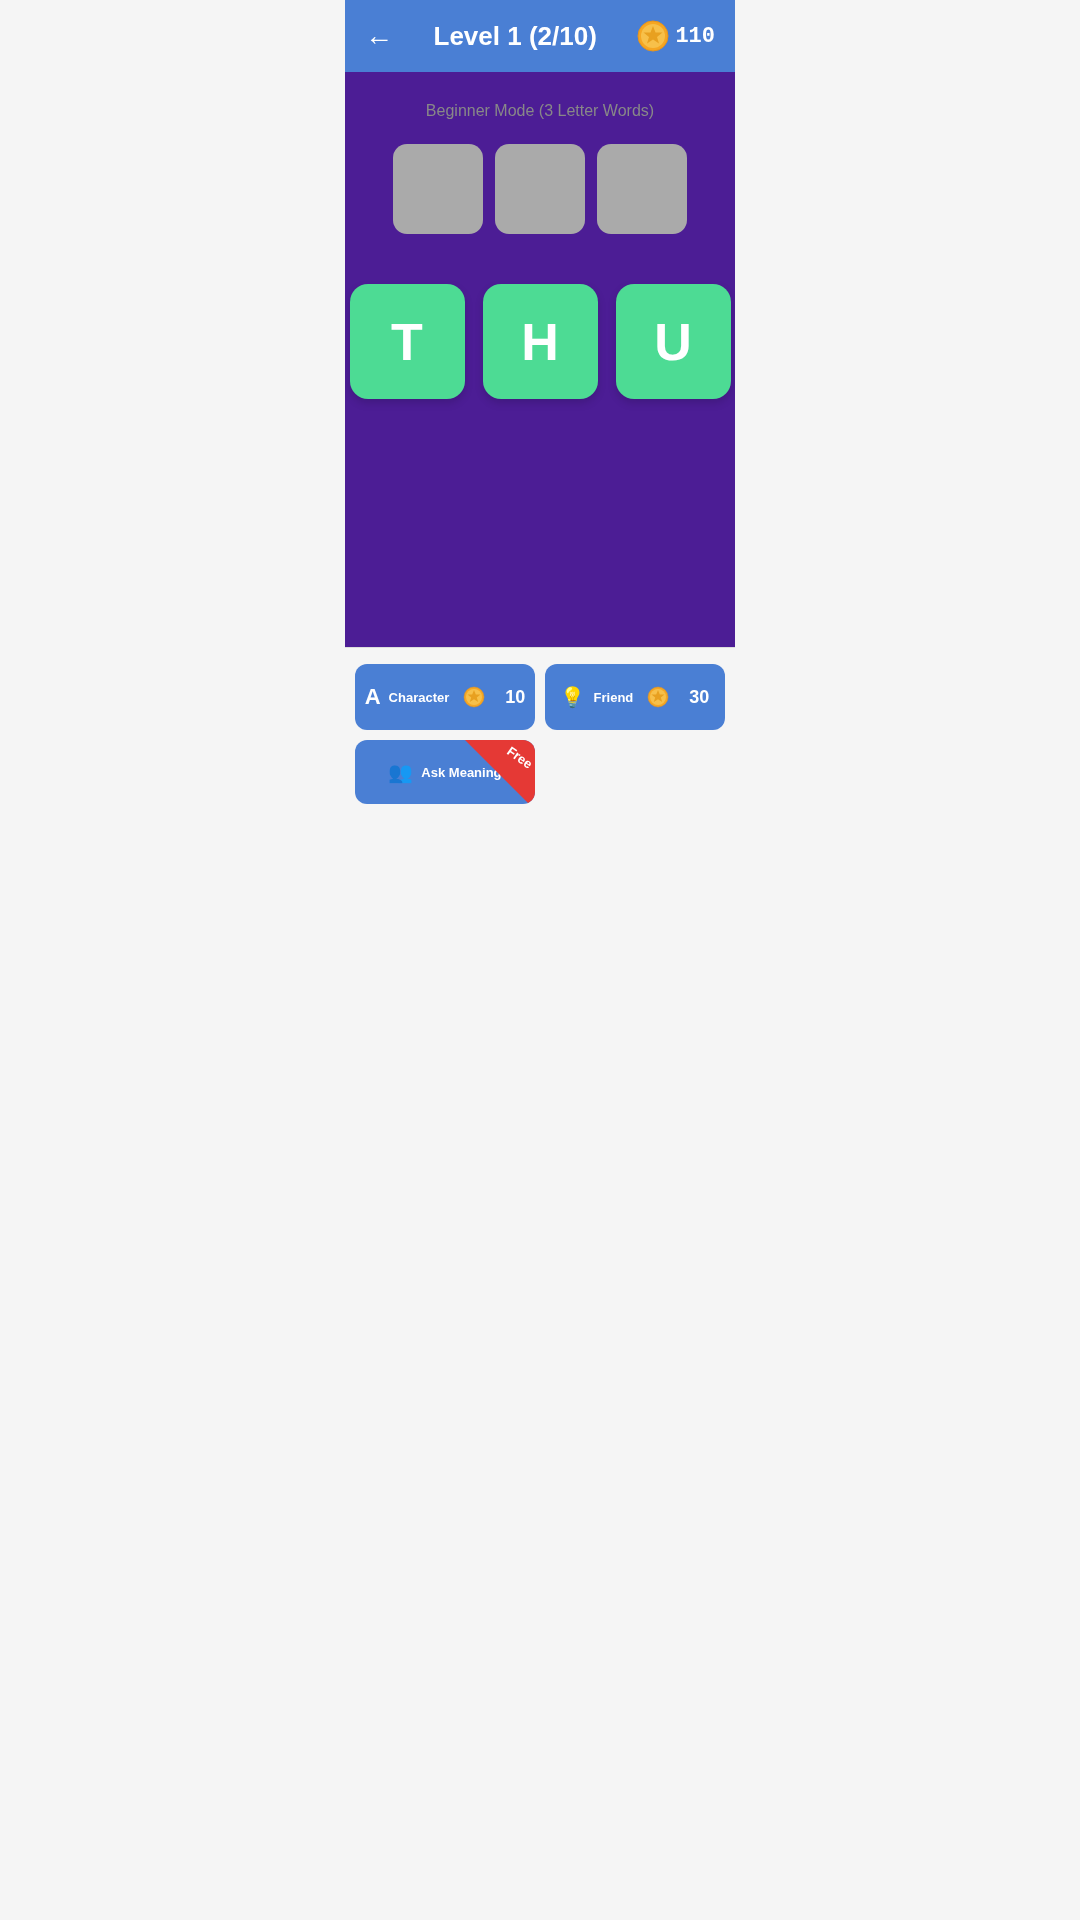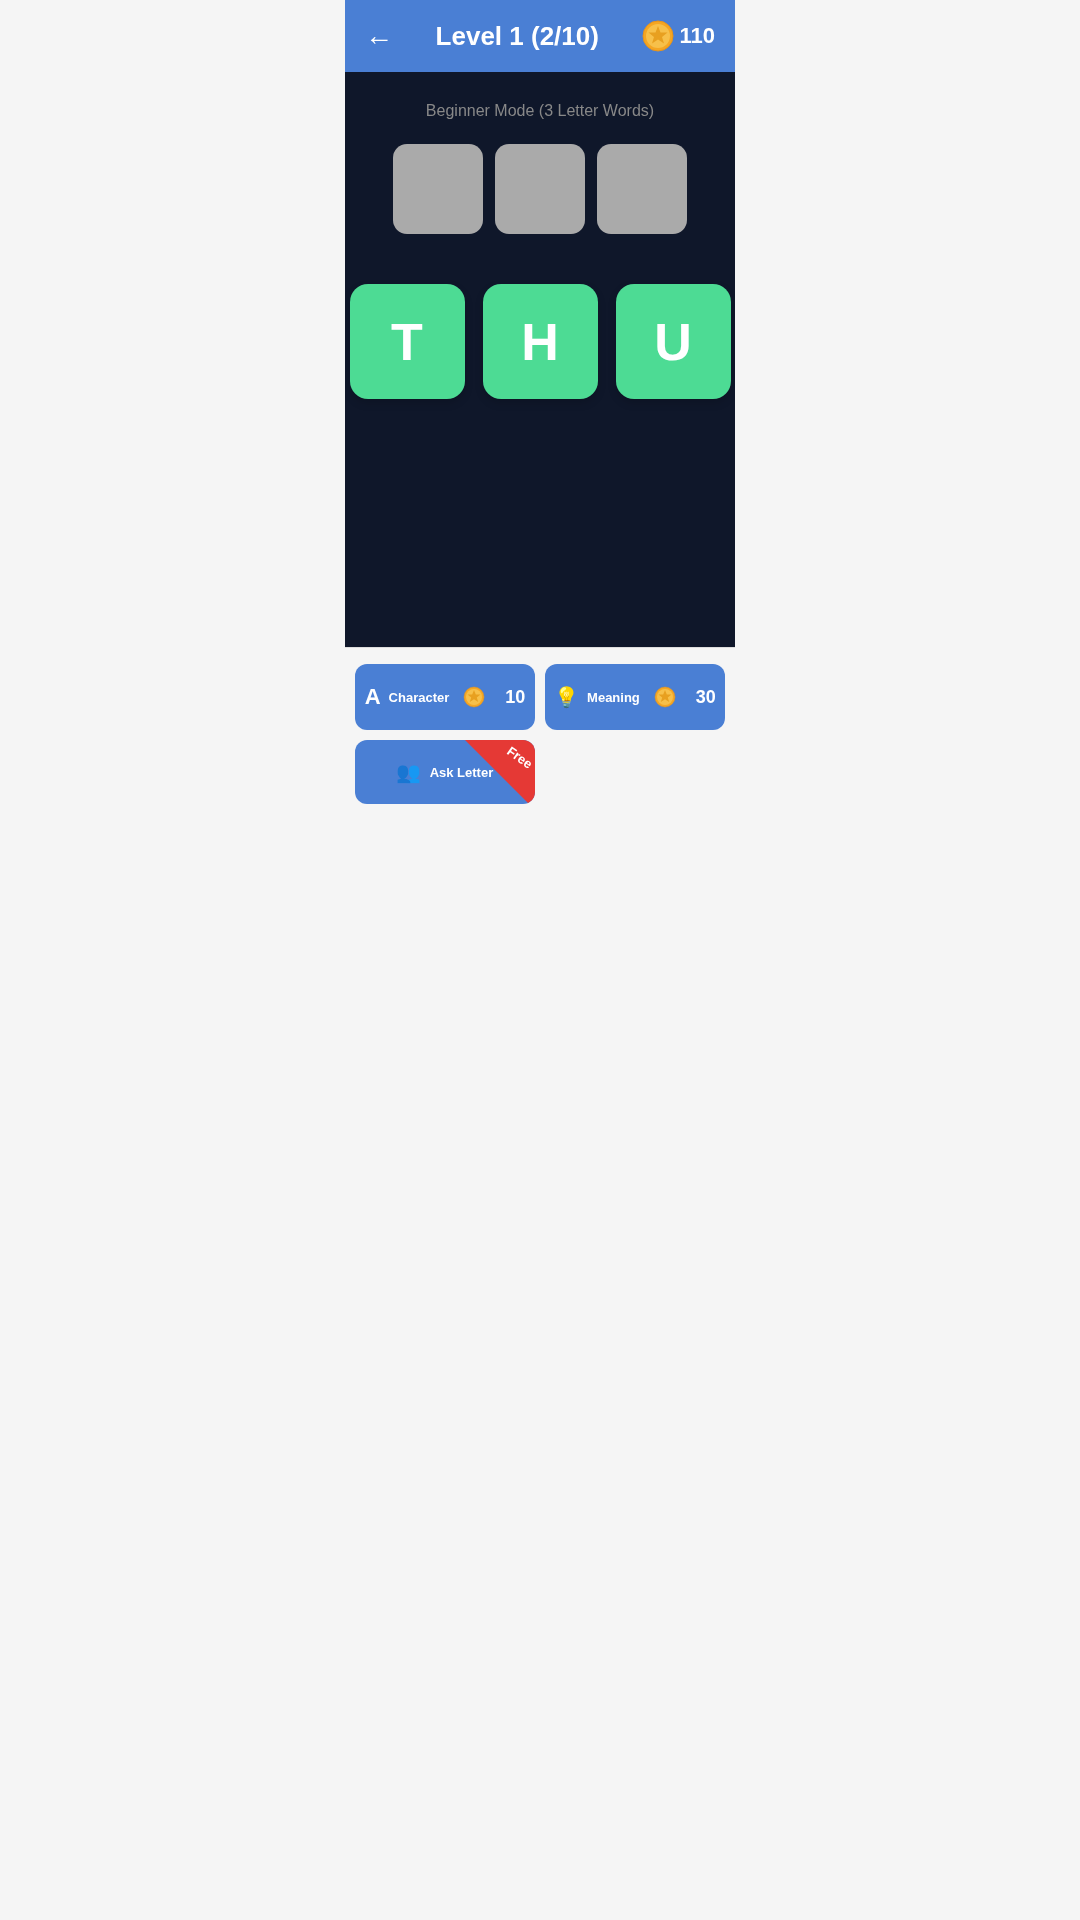--- a/index.html
+++ b/index.html
@@ -39,40 +39,41 @@
     .header-title {
       color: white;
       font-size: 26px;
       font-weight: bold;
     }
 
     .header-coins {
       display: flex;
       align-items: center;
       gap: 6px;
+      font-family: Liberation Mono, monospace;
     }
 
     .coin-icon {
       width: 32px;
       height: 32px;
     }
 
     .coin-count {
       color: white;
       font-size: 22px;
       font-weight: bold;
     }
 
     
     .main-content {
       flex: 1;
       display: flex;
       flex-direction: column;
       align-items: center;
-      background: #0f172a;
+      background: #4c1d95;
       padding: 30px 20px 20px;
     }
 
     .mode-label {
       color: #888;
       font-size: 16px;
       margin-bottom: 24px;
     }
 
     
@@ -220,35 +221,35 @@
           <circle cx="11" cy="11" r="10" fill="#f5a623" stroke="#e8941a" stroke-width="0.5"></circle>
           <circle cx="11" cy="11" r="8" fill="#f7c04a"></circle>
           <polygon points="11,4 12.8,8.5 17.5,8.5 13.8,11.5 15.2,16 11,13.2 6.8,16 8.2,11.5 4.5,8.5 9.2,8.5" fill="#e8a020"></polygon>
         </svg>
         <span class="hint-cost-num">10</span>
       </div>
     </button>
 
     <button class="hint-button">
       <span class="hint-icon">💡</span>
-      <span class="hint-label">Meaning</span>
+      <span class="hint-label">Friend</span>
       <div class="hint-cost">
         <svg class="hint-cost-coin" viewBox="0 0 22 22">
           <circle cx="11" cy="11" r="10" fill="#f5a623" stroke="#e8941a" stroke-width="0.5"></circle>
           <circle cx="11" cy="11" r="8" fill="#f7c04a"></circle>
           <polygon points="11,4 12.8,8.5 17.5,8.5 13.8,11.5 15.2,16 11,13.2 6.8,16 8.2,11.5 4.5,8.5 9.2,8.5" fill="#e8a020"></polygon>
         </svg>
         <span class="hint-cost-num">30</span>
       </div>
     </button>
 
 
     <button class="hint-button" style="overflow:hidden;">
       <span class="hint-icon">👥</span>
-      <span class="hint-label">Ask Letter</span>
+      <span class="hint-label">Ask Meaning</span>
 
       <div style="
         position: absolute;
         top: 0;
         right: 0;
         width: 0;
         height: 0;
         border-style: solid;
         border-width: 0 70px 70px 0;
         border-color: transparent #e53935 transparent transparent;

